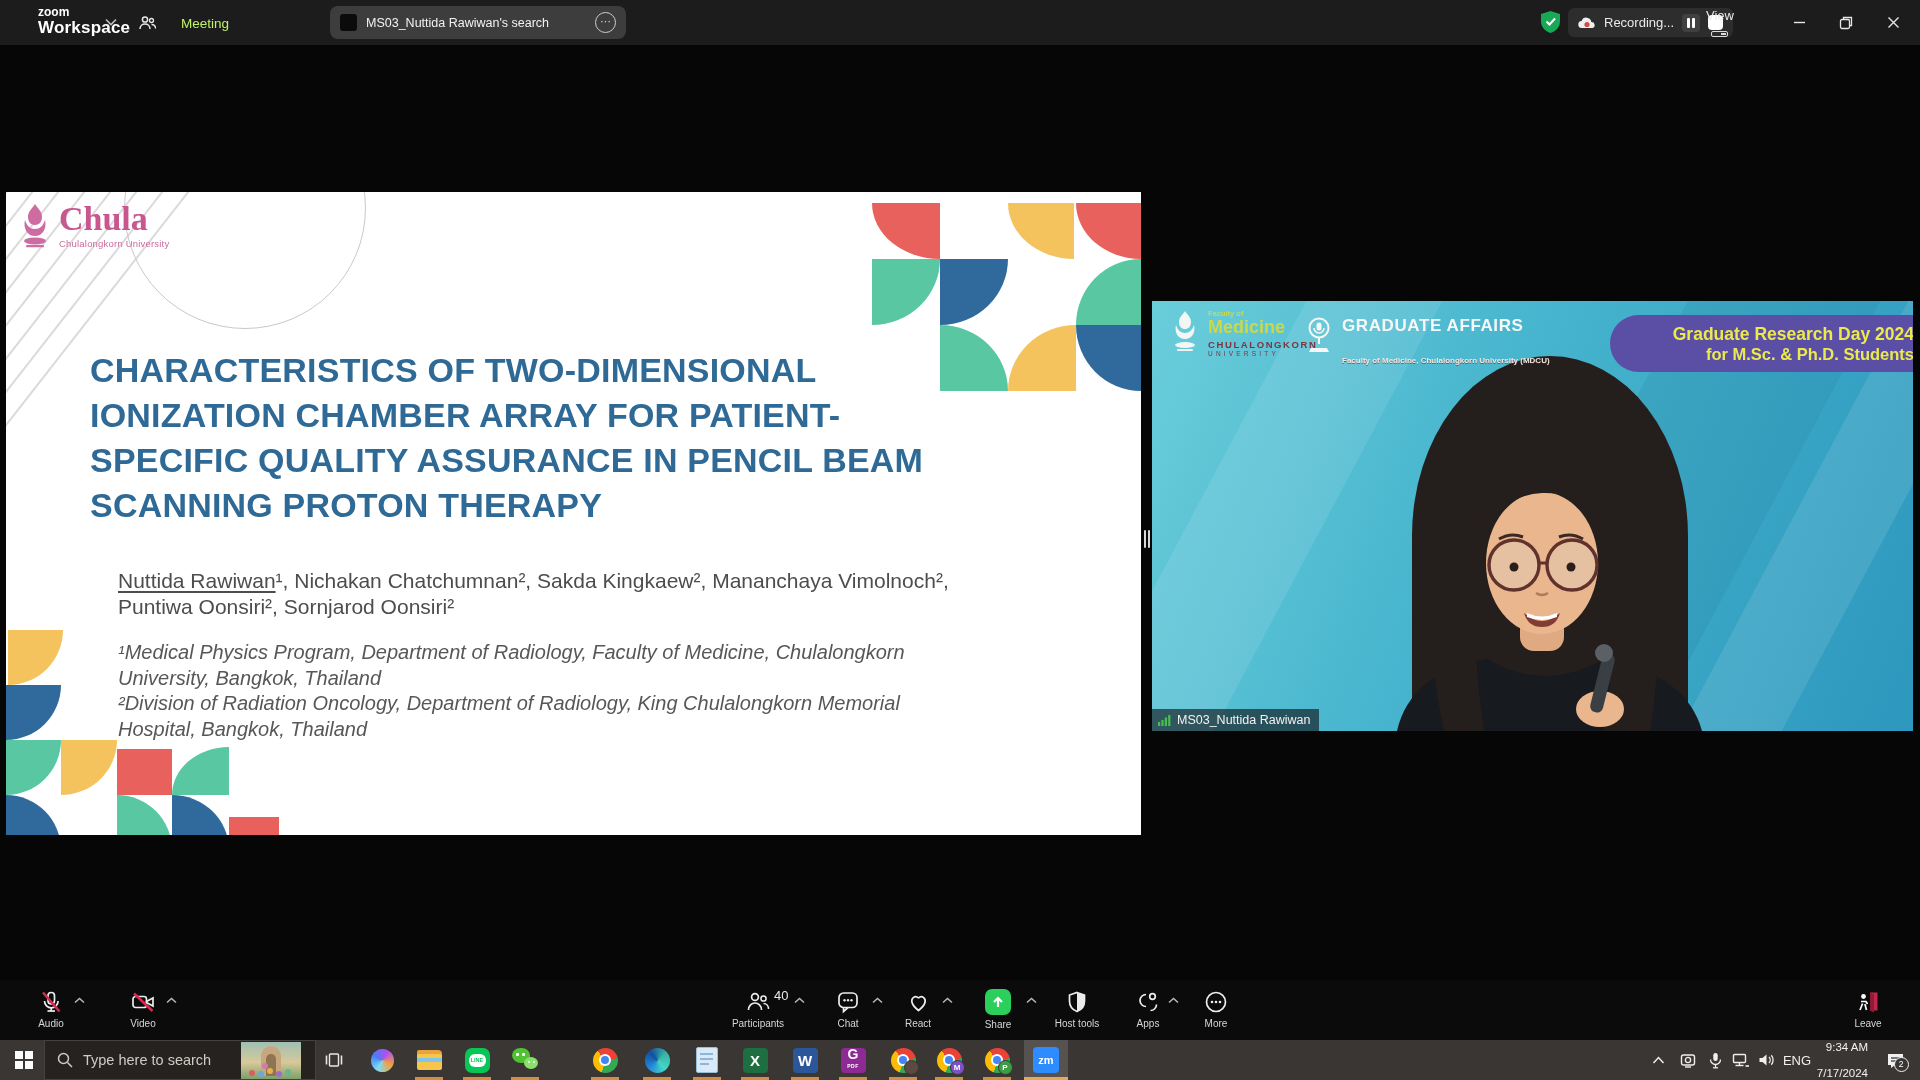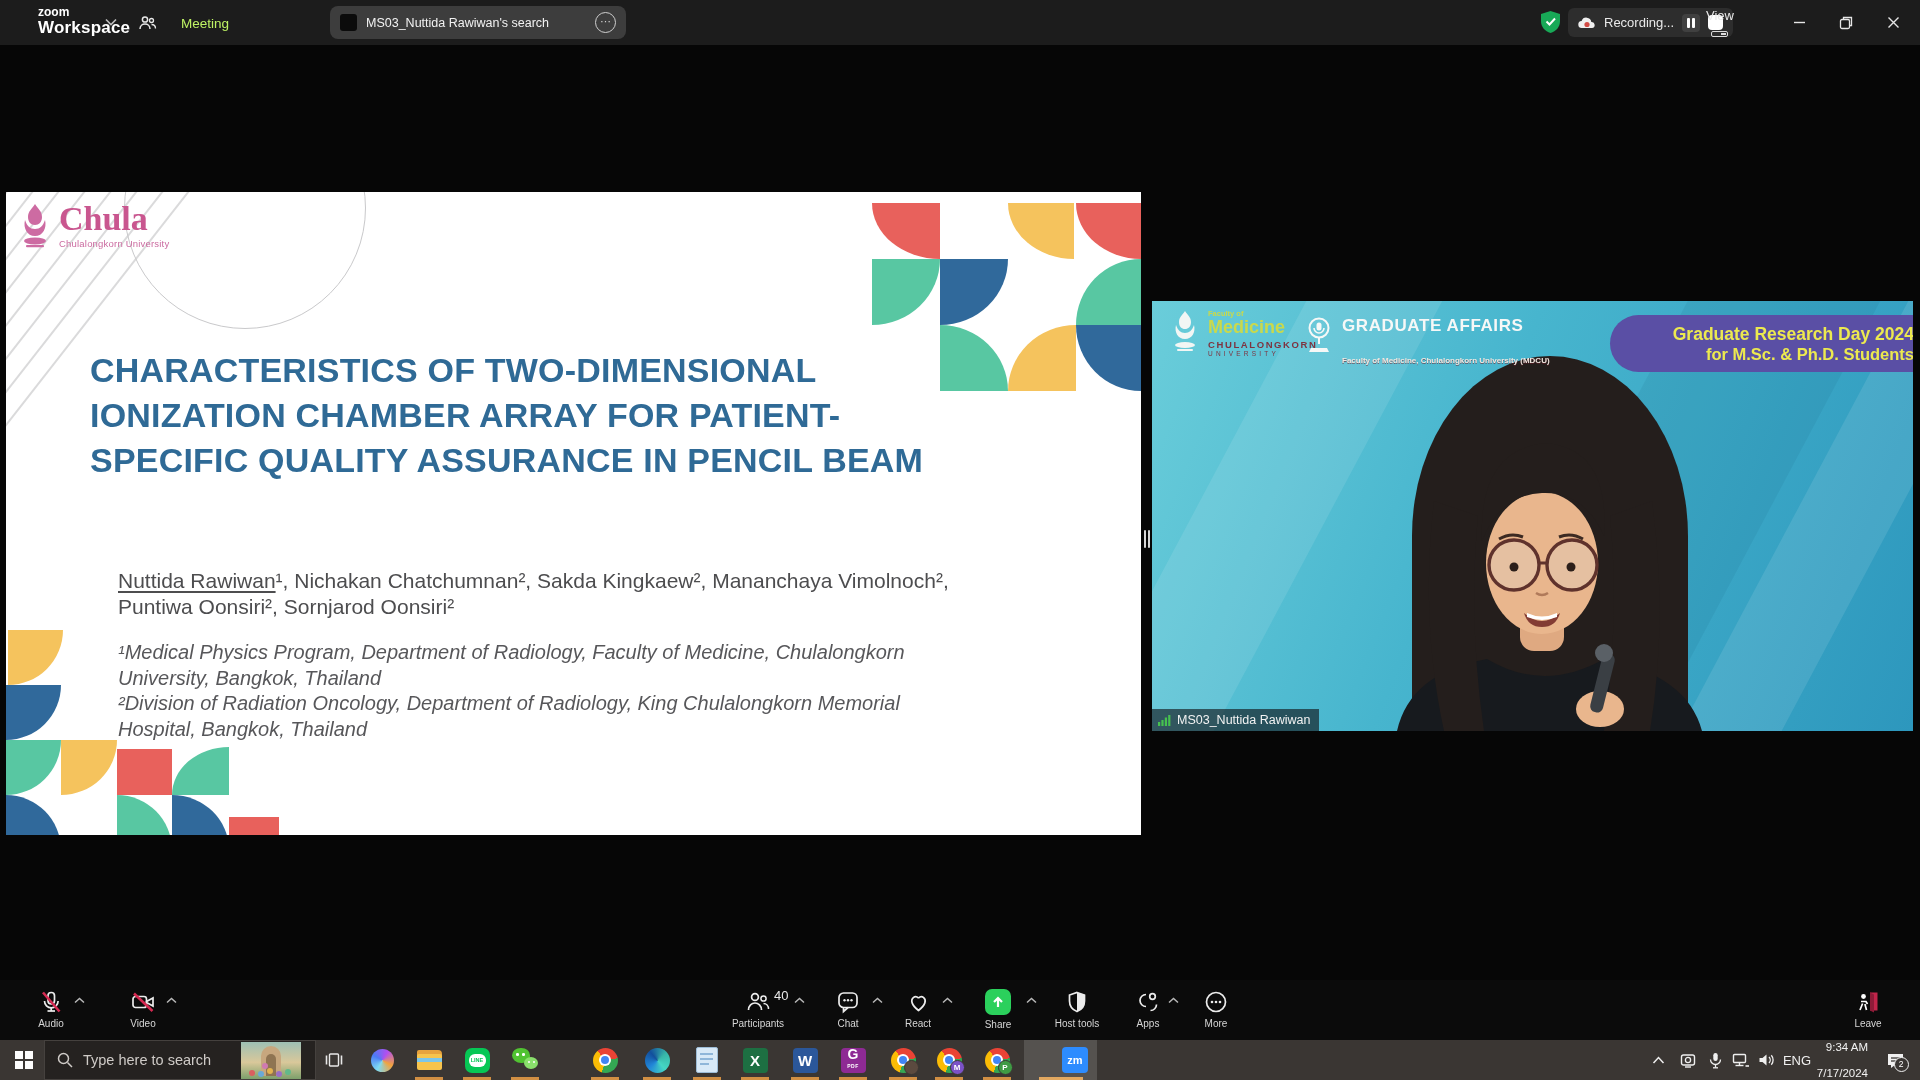--- a/index.html
+++ b/index.html
@@ -97,21 +97,21 @@
   .searchbox{position:absolute;left:44px;top:0;width:272px;height:40px;background:#252220;border:1px solid #45413e;
              box-sizing:border-box;display:flex;align-items:center;}
   .searchbox .ph{color:#cfcbc7;font-size:14.5px;margin-left:10px;white-space:nowrap;}
   .bingpic{position:absolute;right:14px;top:1px;width:60px;height:37px;overflow:hidden;
            background:linear-gradient(180deg,#9ec0b4 0%,#d9c89a 55%,#7da06b 100%);}
   .bingpic .arch{position:absolute;left:20px;top:4px;width:20px;height:30px;background:#c7a77e;border-radius:10px 10px 0 0;}
   .bingpic .arch::after{content:"";position:absolute;left:5px;top:8px;width:10px;height:22px;background:#8f7452;border-radius:5px 5px 0 0;}
   .balloons{position:absolute;left:8px;bottom:3px;width:6px;height:6px;border-radius:50%;background:#d95f5f;
             box-shadow:9px 1px 0 #6aa9d8,18px -2px 0 #e3b24f,27px 1px 0 #9a6fc4,36px -1px 0 #62b98a,13px -7px 0 #cf7ab0;}
   .runline::after{content:"";position:absolute;left:50%;bottom:0;transform:translateX(-50%);width:28px;height:3px;background:#d18f43;}
-  .zoomslot{background:rgba(255,255,255,.14);padding-left:29px;}
+  .zoomslot{background:rgba(255,255,255,.14);}
   .zoomslot::after{width:44px;background:#e2a860;}
   .win-logo{display:grid;grid-template-columns:8px 8px;grid-template-rows:8px 8px;gap:1.5px;}
   .win-logo i{background:#fdfdfd;}
   .ic-circle{border-radius:50%;}
   .ic-chrome{position:relative;width:25px;height:25px;border-radius:50%;
              background:conic-gradient(from -40deg,#ea4335 0 33%,#34a853 0 66%,#fbbc05 0 100%);}
   .ic-chrome .cw{position:absolute;left:6.5px;top:6.5px;width:12px;height:12px;background:#fff;border-radius:50%;}
   .ic-chrome .cb{position:absolute;left:8.5px;top:8.5px;width:8px;height:8px;background:#4285f4;border-radius:50%;}
   .cbadge{position:absolute;right:-3px;bottom:-2px;width:13px;height:13px;border-radius:50%;
           font-size:8px;font-weight:700;color:#fff;display:flex;align-items:center;justify-content:center;border:1px solid #3a3633;}
@@ -245,20 +245,21 @@
         <div>
           <div class="chula-name">Chula</div>
           <div class="chula-sub">Chulalongkorn University</div>
         </div>
       </div>
 
       <div class="slide-title">
         <div>CHARACTERISTICS OF TWO-DIMENSIONAL</div>
         <div>IONIZATION CHAMBER ARRAY FOR PATIENT-</div>
         <div>SPECIFIC QUALITY ASSURANCE IN PENCIL BEAM</div>
+        <div>SCANNING PROTON THERAPY</div>
       </div>
 
       <div class="authors">
         <div><u>Nuttida Rawiwan</u><span>¹</span><span>, Nichakan Chatchumnan², Sakda Kingkaew², Mananchaya Vimolnoch²,</span></div>
         <div>Puntiwa Oonsiri², Sornjarod Oonsiri²</div>
       </div>
 
       <div class="affil">
         <div>¹Medical Physics Program, Department of Radiology, Faculty of Medicine, Chulalongkorn</div>
         <div>University, Bangkok, Thailand</div>

